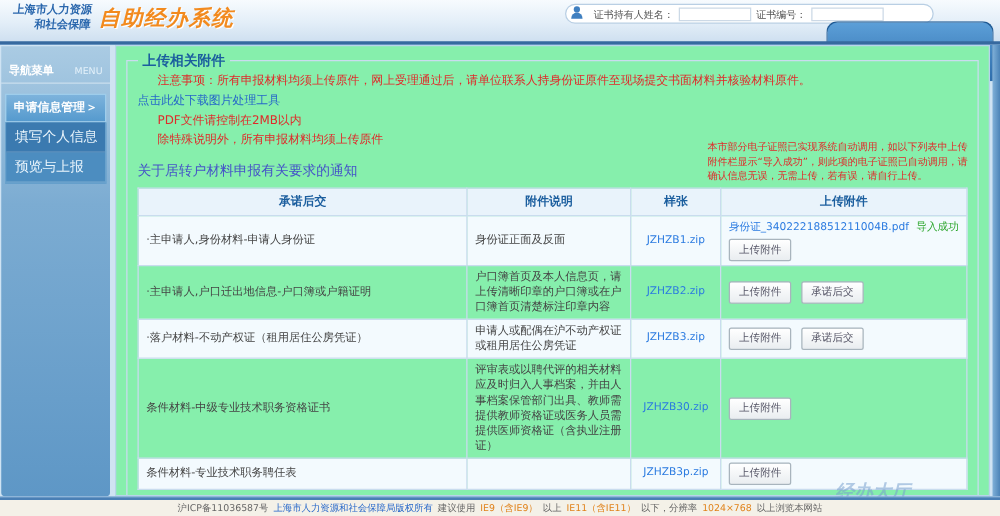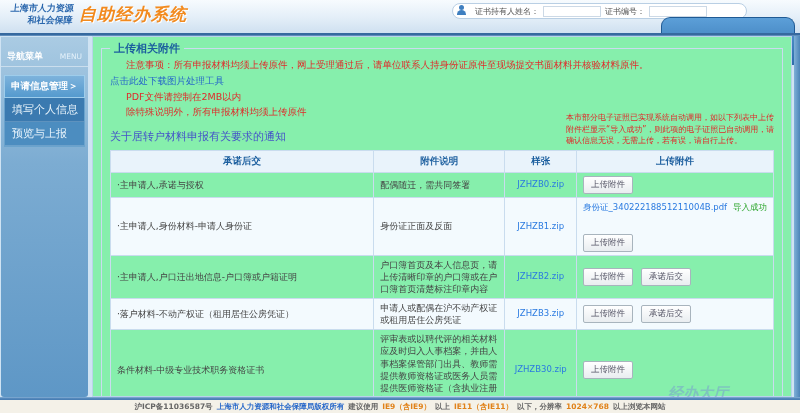--- a/index.html
+++ b/index.html
@@ -90,31 +90,31 @@
     border:1px solid #c9dcee;padding:3px 6px;font-size:9px;color:#444;line-height:1.35;vertical-align:middle;
   }
   table.attach tr.alt td{background:#f3fafe;}
   .sample-link{color:#2a7ae0;font-size:8.5px;cursor:pointer;text-align:center;display:block;}
   .mini-btn{
     display:inline-block;border:1px solid #a8b4bd;border-radius:2px;
     background:linear-gradient(180deg,#ffffff,#e9edf0);
     color:#556;font-size:8.5px;padding:2px 7px;margin-right:5px;cursor:pointer;
     font-family:inherit;
   }
-  .file-line{margin-bottom:20px;white-space:nowrap;}
+  .file-line{margin-bottom:2px;white-space:nowrap;}
   .file-link{color:#2a7ae0;font-size:8.5px;cursor:pointer;}
   .import-ok{color:#2ba52b;font-size:8.5px;margin-left:3px;}
   .td-center{text-align:center;}
   
   .footer-line{position:absolute;left:0;bottom:13px;width:800px;height:3px;
     background:linear-gradient(180deg,#89b2d8 0%,#4a7fb5 60%,#4a7fb5 100%);}
   .footer{
     position:absolute;left:0;bottom:0;width:800px;height:13px;
     background:#f4f1e8;color:#666;font-size:7.5px;
-    display:flex;align-items:center;justify-content:center;gap:4px;white-space:nowrap;font-weight:bold;
+    display:flex;align-items:center;justify-content:center;gap:4px;white-space:nowrap;
   }
   .footer .cp{color:#2667c9;}
   .footer .hl{color:#e0821a;}
   .watermark{
     position:absolute;right:72px;bottom:10px;
     color:rgba(120,160,205,.55);font-size:15px;font-weight:bold;font-style:italic;pointer-events:none;
   }
 </style>
 </head>
 <body>
@@ -186,28 +186,20 @@
           <col>
         </colgroup>
       <tbody>
           <tr>
         <th>承诺后交</th>
         <th>附件说明</th>
         <th>样张</th>
         <th>上传附件</th>
       </tr>
 
-      <tr>
-        <td>·主申请人,承诺与授权</td>
-        <td>配偶随迁，需共同签署</td>
-        <td class="td-center">
-              <span class="sample-link">JZHZB0.zip</span>
-            </td>
-        <td><button class="mini-btn">上传附件</button></td>
-      </tr>
 
       <tr class="alt">
         <td>·主申请人,身份材料-申请人身份证</td>
         <td>身份证正面及反面</td>
         <td class="td-center">
               <span class="sample-link">JZHZB1.zip</span>
             </td>
         <td>
           <div class="file-line">
             <span class="file-link">身份证_34022218851211004B.pdf</span>

